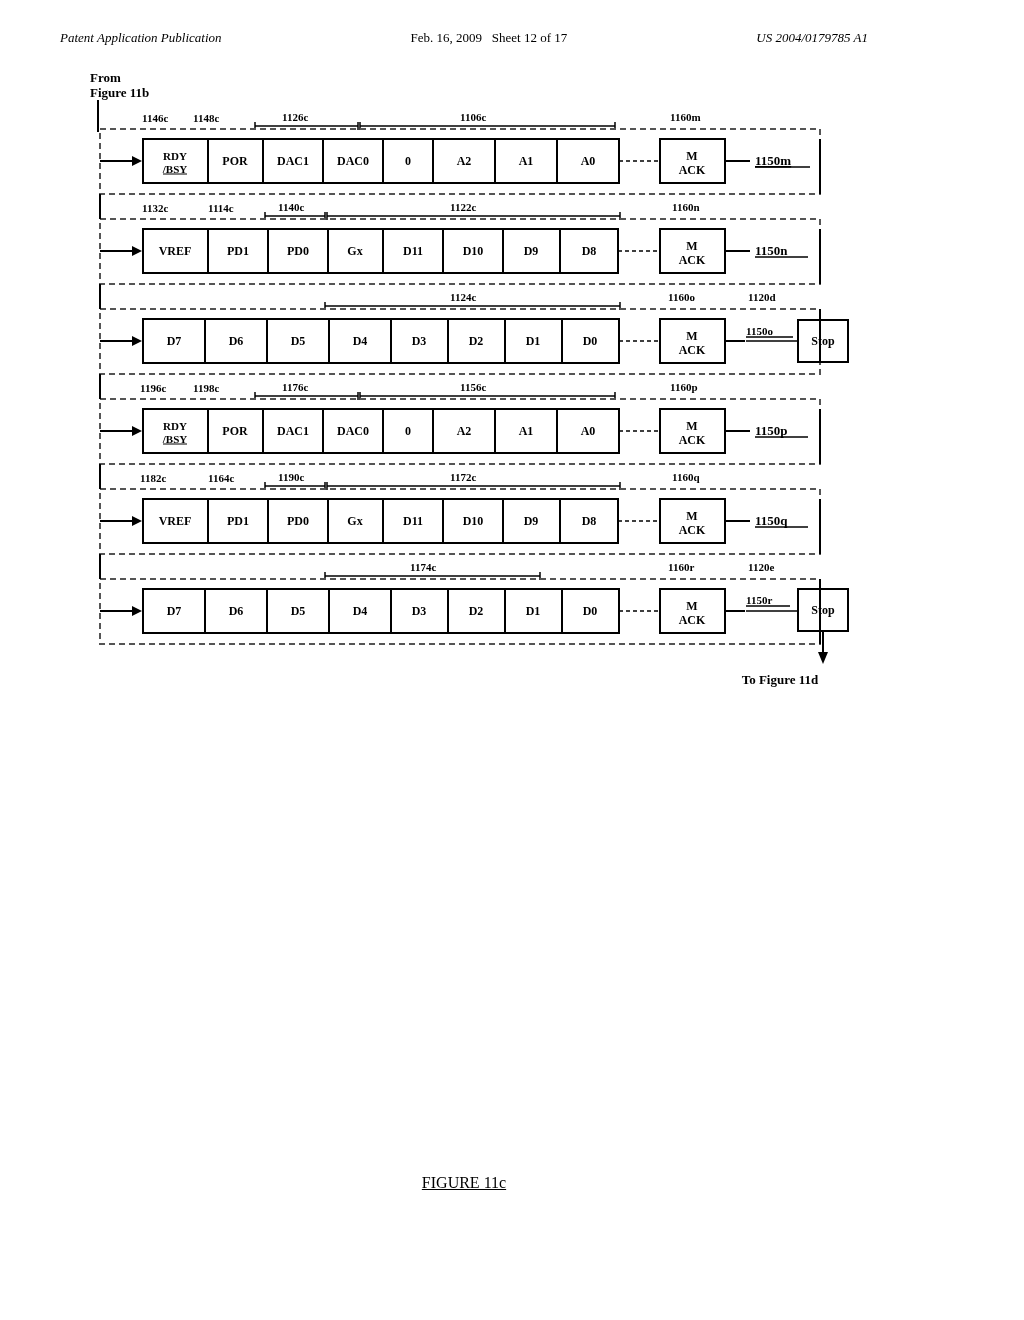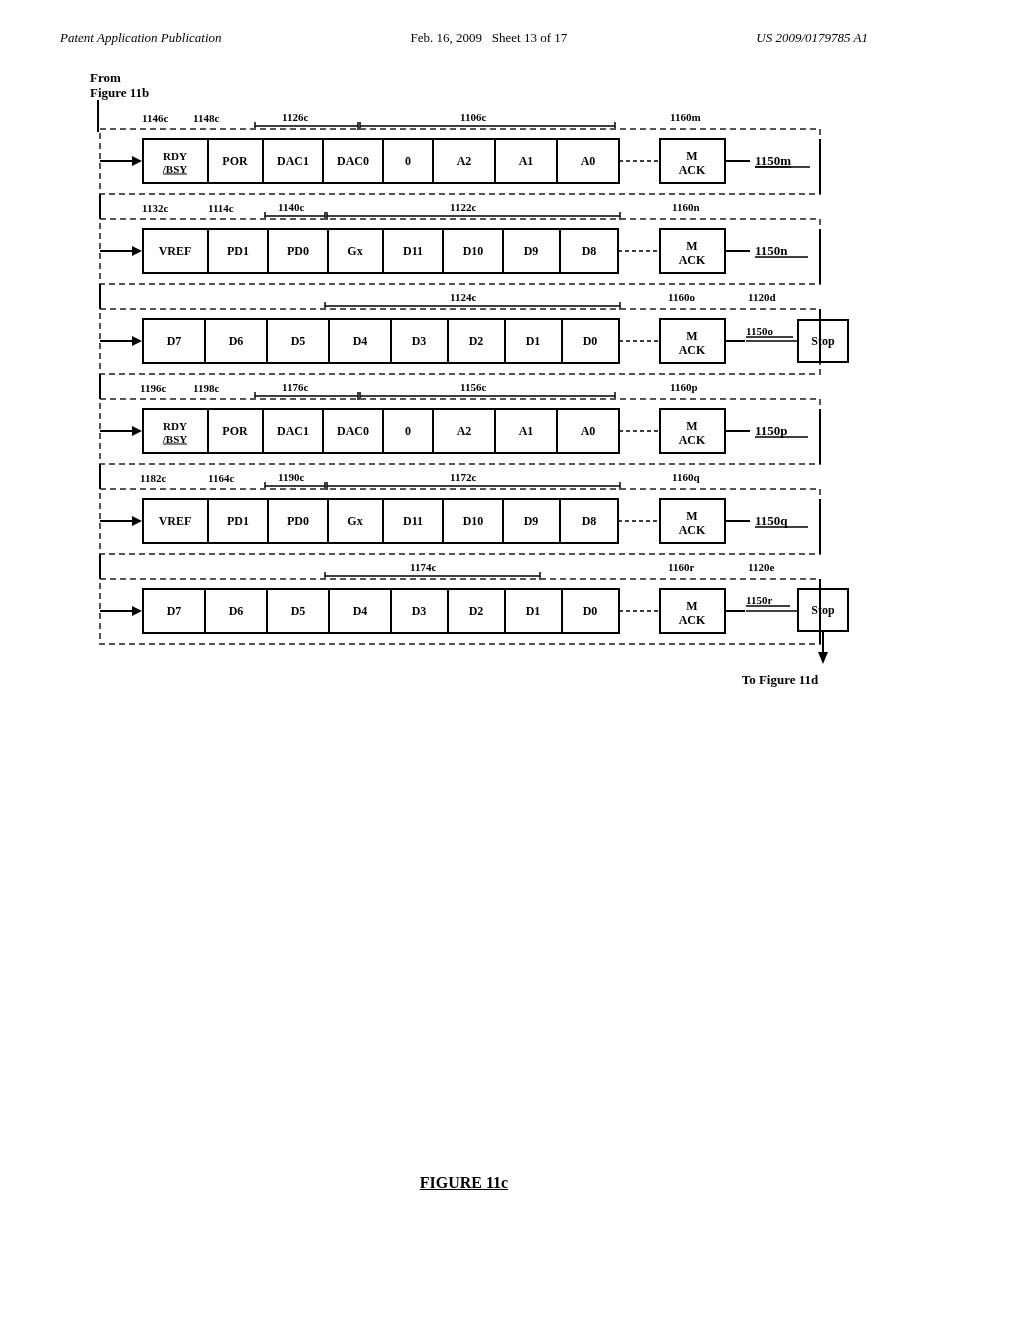--- a/index.html
+++ b/index.html
@@ -35,43 +35,43 @@
     
     .diagram-area {
       margin-top: 18px;
       position: relative;
     }
 
     
     .figure-caption {
       text-align: center;
       font-size: 16px;
-      font-weight: bold;
+      font-weight: normal;
       text-decoration: underline;
       margin-top: 30px;
     }
 
     
     .main-svg {
       display: block;
       margin: 0 auto;
     }
   </style>
 </head>
 <body>
 
 <div class="page">
 
   <div class="header">
     <div class="header-left">Patent Application Publication</div>
     <div class="header-center">
       <span>Feb. 16, 2009</span>&nbsp;&nbsp;
-      <span>Sheet 13 of 17</span>
+      <span>Sheet 12 of 17</span>
     </div>
-    <div class="header-right">US 2009/0179785 A1</div>
+    <div class="header-right">US 2004/0179785 A1</div>
   </div>
 
   <div class="diagram-area">
     <svg class="main-svg" width="900" height="1080" viewBox="0 0 900 1080" xmlns="http://www.w3.org/2000/svg" font-family="Times New Roman, serif">
 
       <text x="30" y="18" font-size="13" font-weight="bold">From</text>
       <text x="30" y="33" font-size="13" font-weight="bold">Figure 11b</text>
 
       <line x1="38" y1="36" x2="38" y2="68" stroke="#000" stroke-width="2"></line>
 

